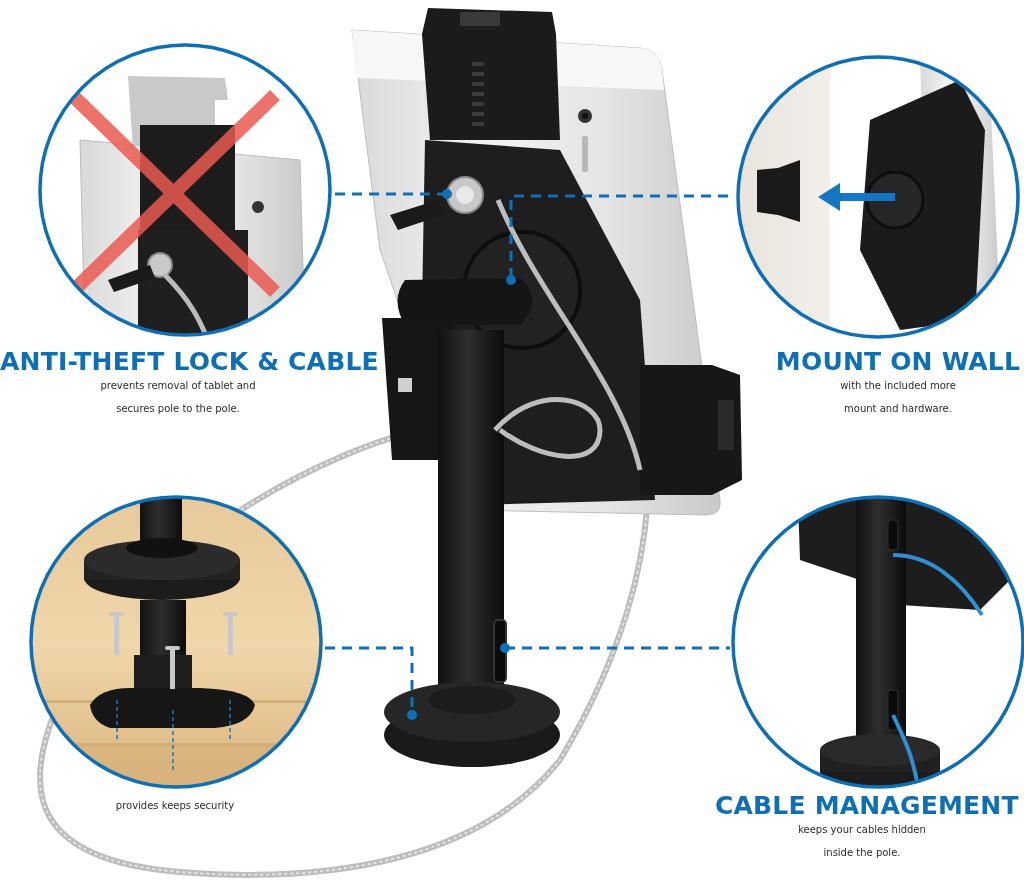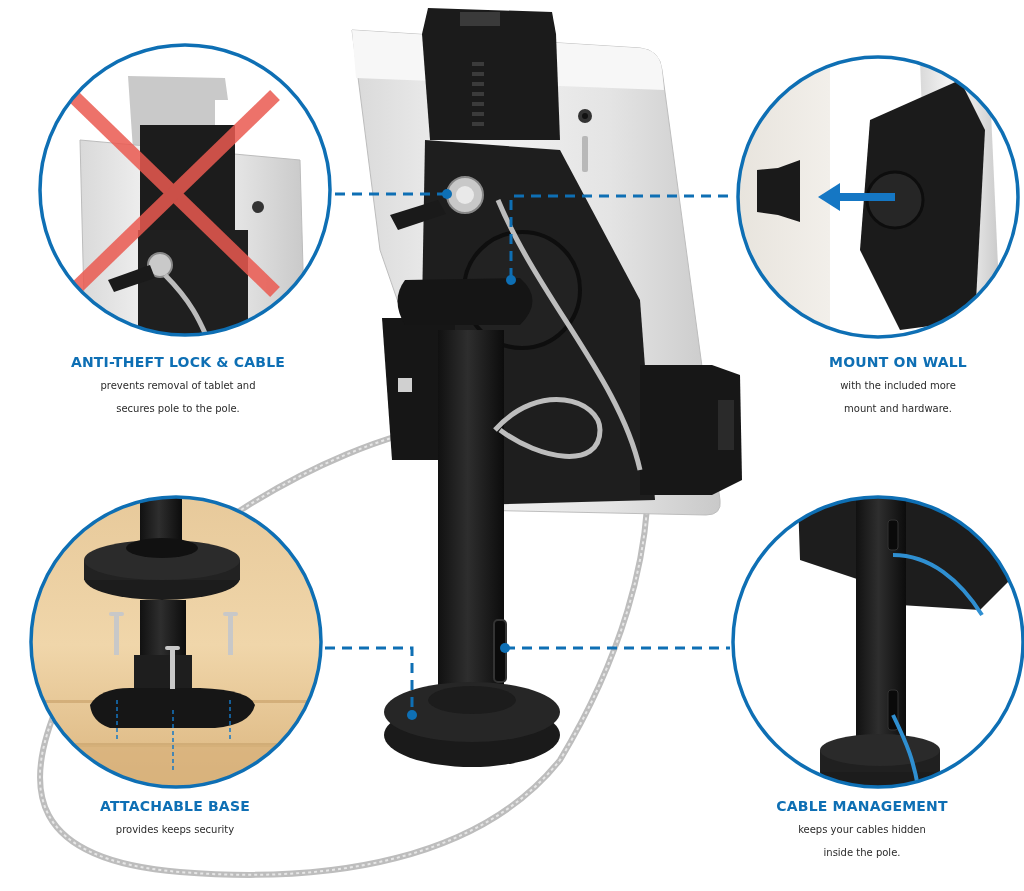--- a/index.html
+++ b/index.html
@@ -4,21 +4,21 @@
   <style>
     * { box-sizing: border-box; margin: 0; padding: 0; }
     html, body { width: 1024px; height: 891px; background: #ffffff; overflow: hidden; }
     body { position: relative; font-family: "DejaVu Sans", "Liberation Sans", sans-serif; }
     #stage { position: absolute; left: 0; top: 0; width: 1024px; height: 891px; }
     .feature-block { position: absolute; text-align: center; }
     .feature-title {
       font-family: "DejaVu Sans", sans-serif;
       font-weight: bold;
       color: #0e6fb4;
-      font-size: 14px;
+      font-size: 25px;
       letter-spacing: 0.2px;
       line-height: 24px;
       white-space: nowrap;
     }
     .feature-desc {
       font-family: "DejaVu Sans", sans-serif;
       color: #2b2b2b;
       font-size: 10px;
       line-height: 23px;
       white-space: nowrap;
@@ -242,21 +242,20 @@
     <div class="feature-desc">secures pole to the pole.</div>
   </div>
 
   <div class="feature-block" style="left:740px; top:350px; width:316px;">
     <div class="feature-title">MOUNT ON WALL</div>
     <div class="feature-desc">with the included more</div>
     <div class="feature-desc">mount and hardware.</div>
   </div>
 
   <div class="feature-block" style="left:20px; top:794px; width:310px;">
-    <div class="feature-title">ATTACHABLE BASE</div>
     <div class="feature-desc">provides keeps security</div>
   </div>
 
   <div class="feature-block" style="left:715px; top:794px; width:294px;">
     <div class="feature-title">CABLE MANAGEMENT</div>
     <div class="feature-desc">keeps your cables hidden</div>
     <div class="feature-desc">inside the pole.</div>
   </div>
 </div>
 

